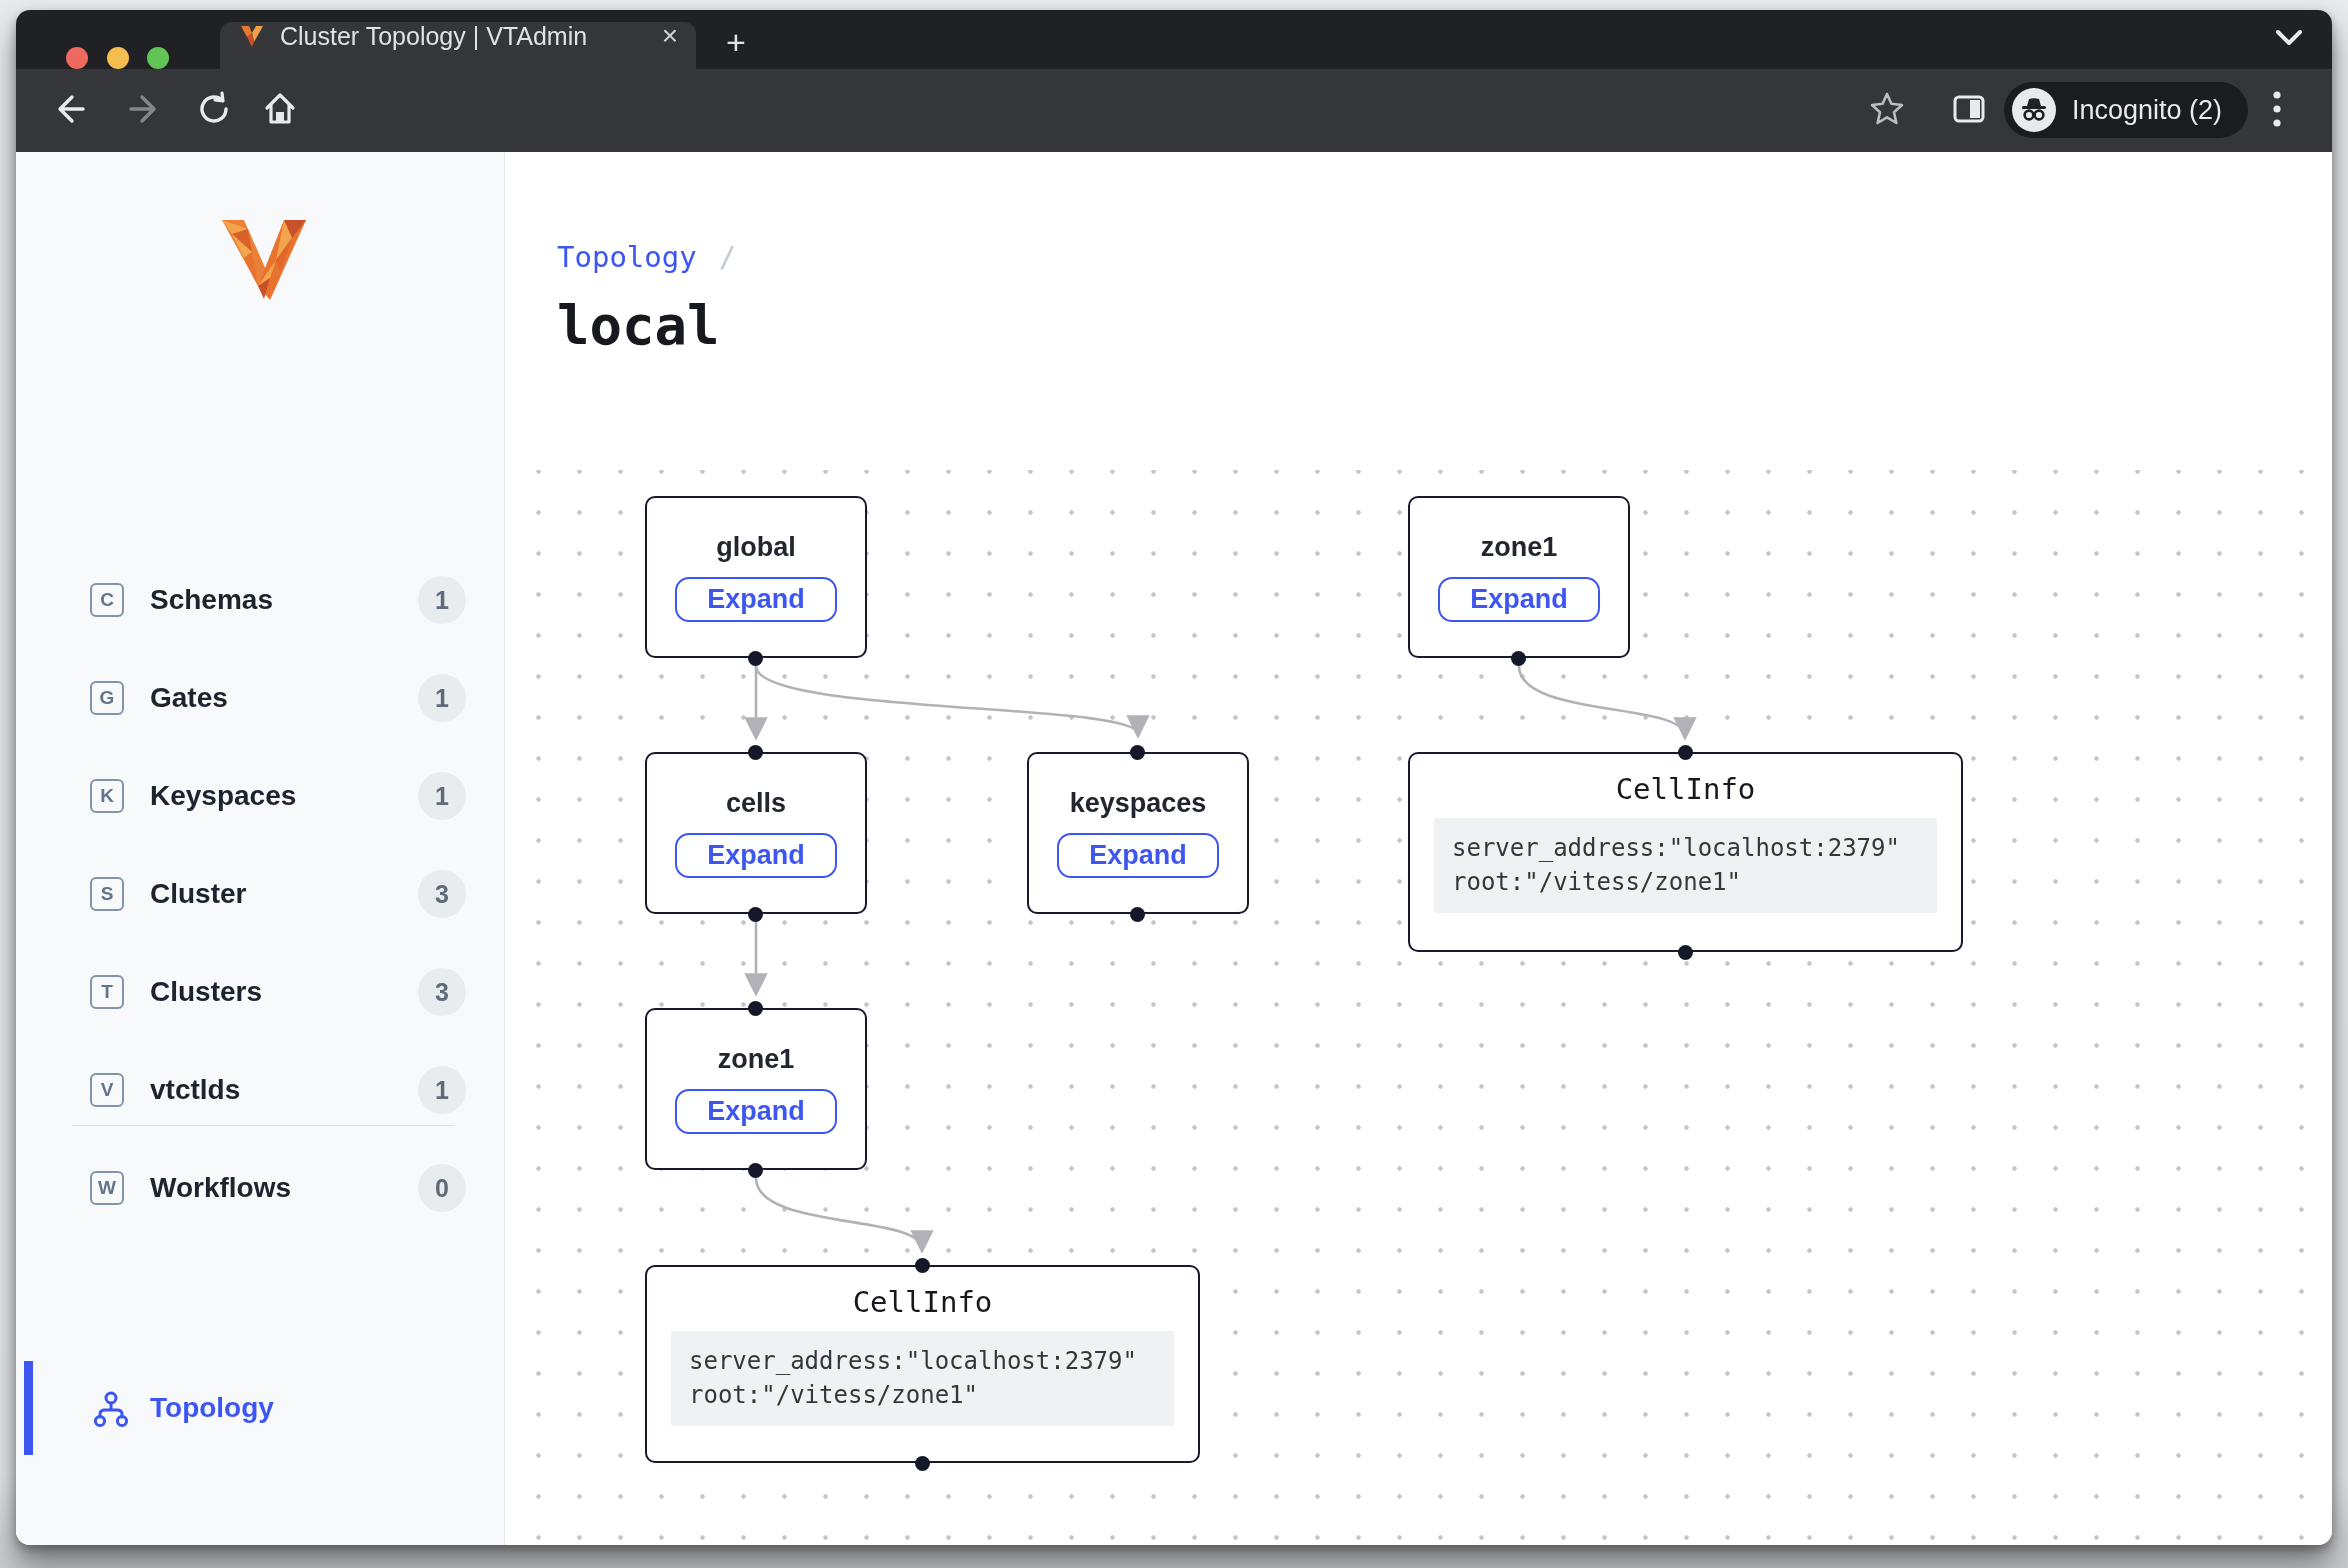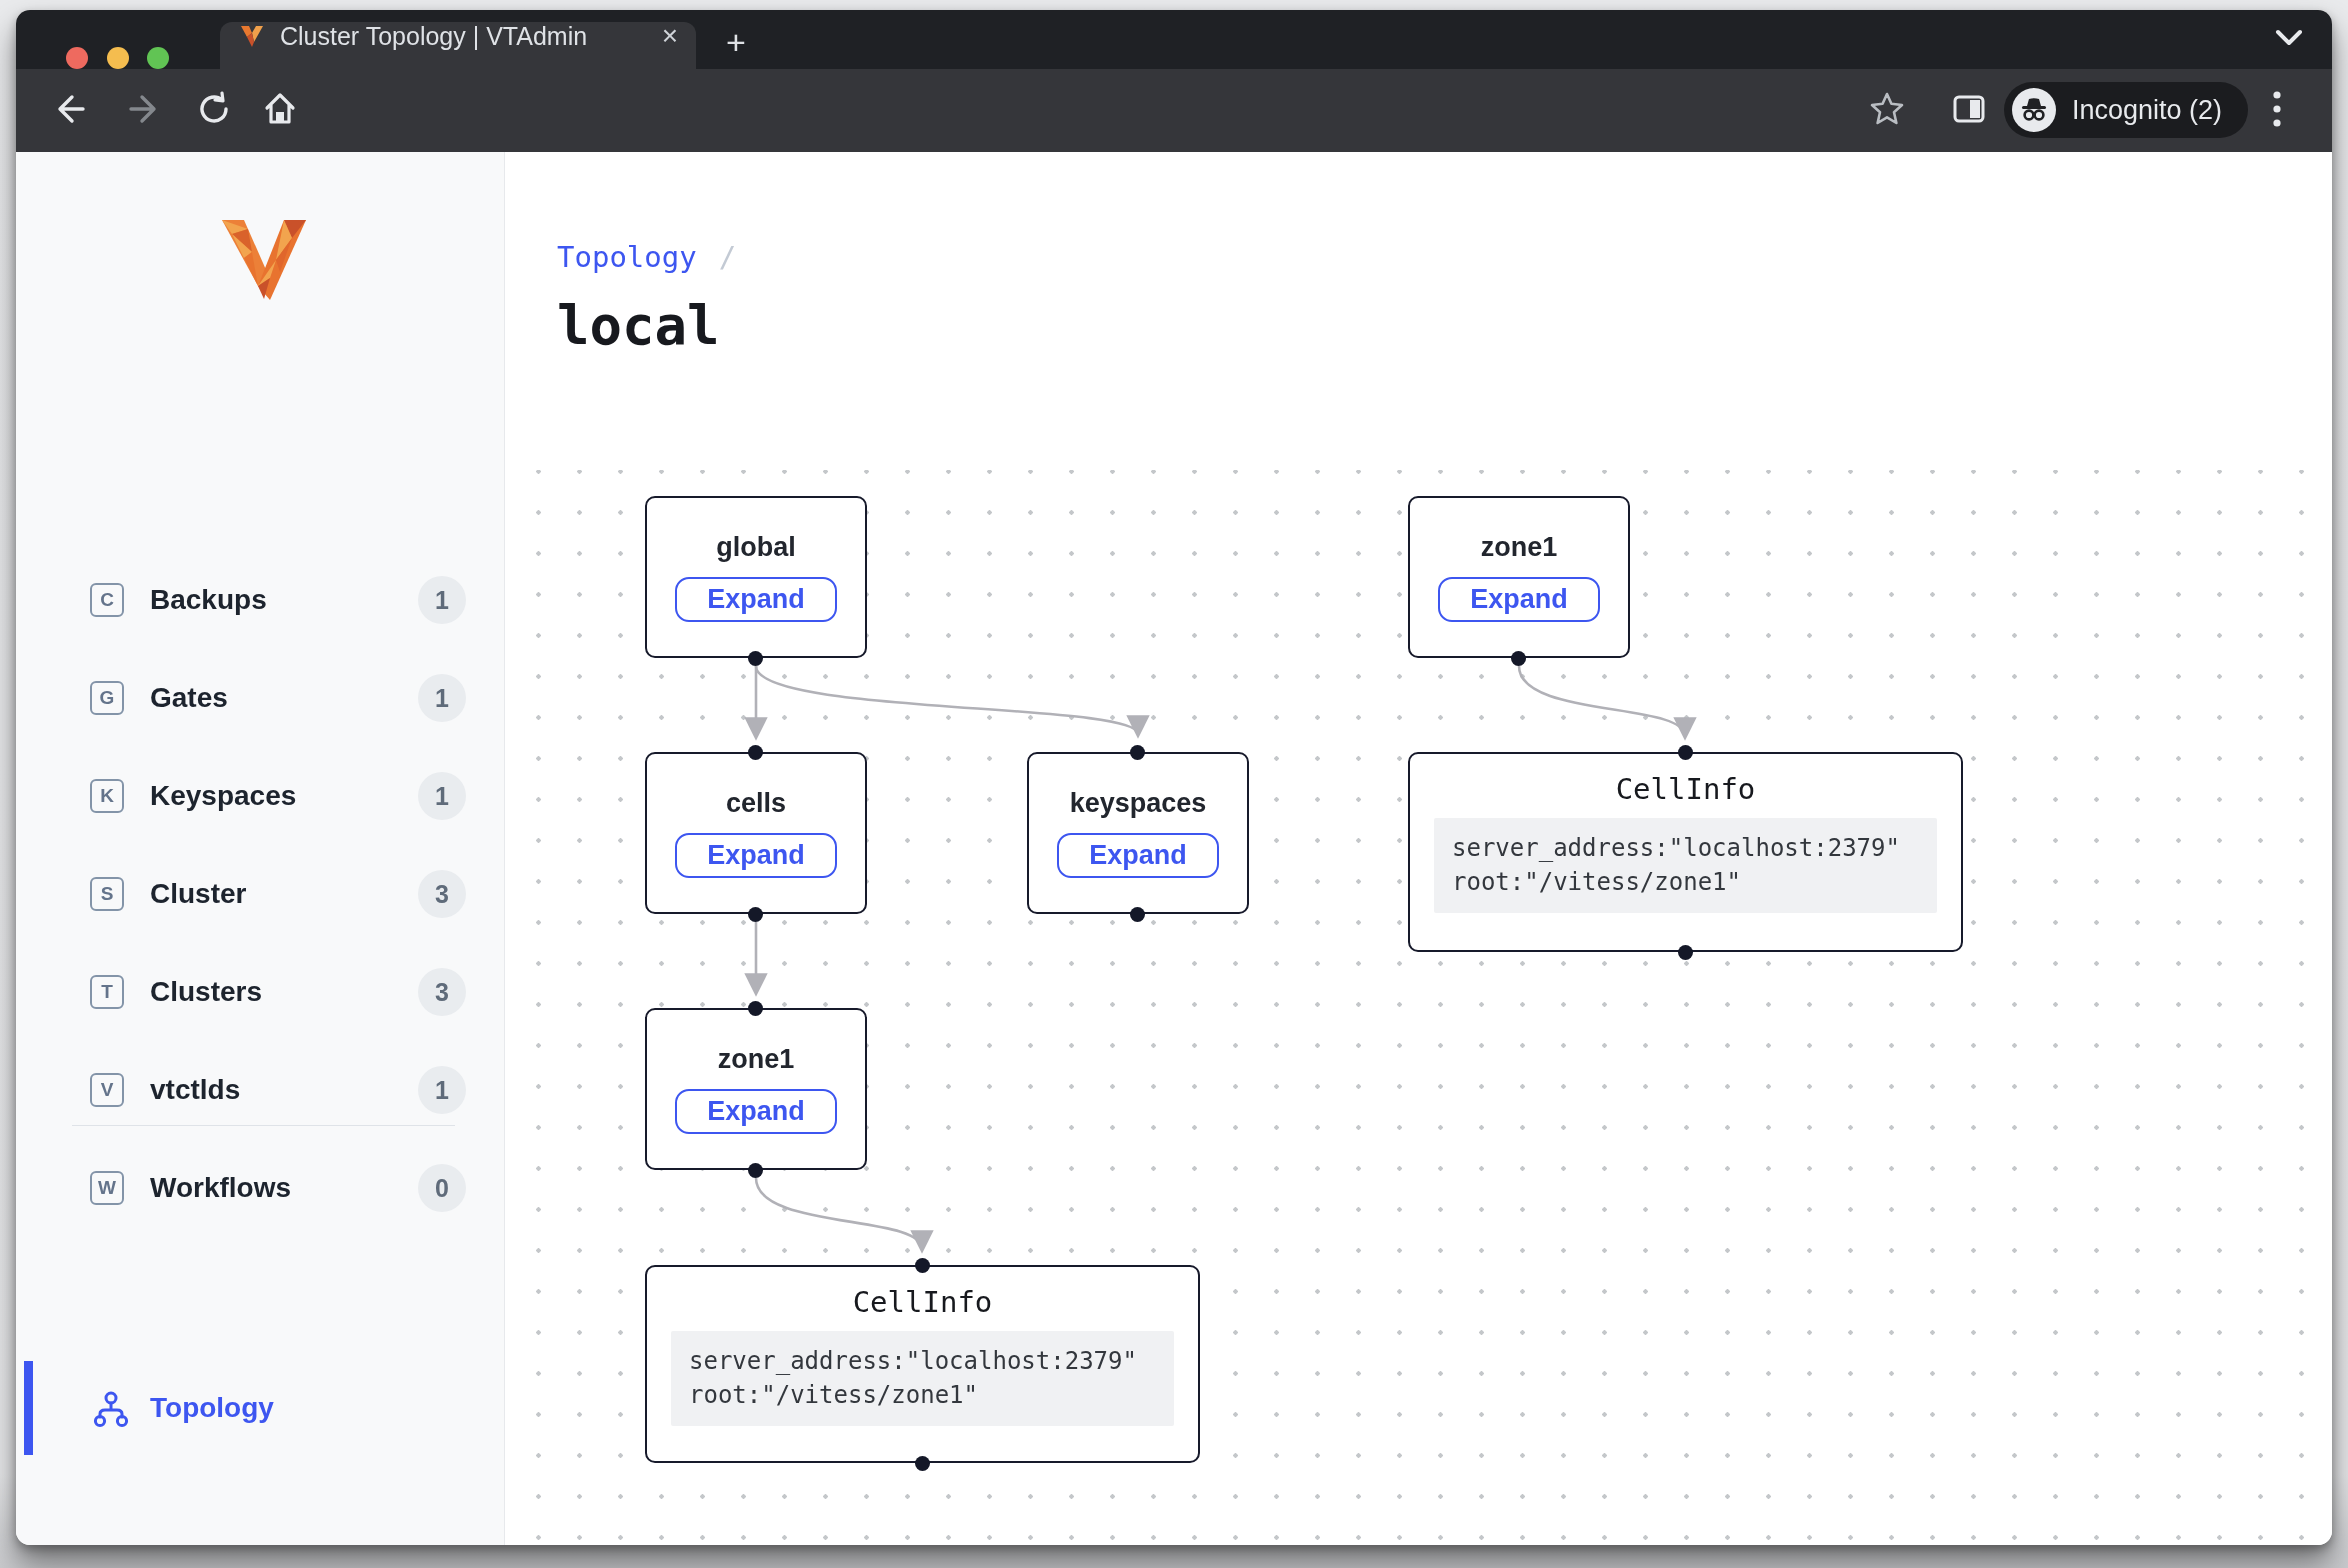--- a/index.html
+++ b/index.html
@@ -212,21 +212,21 @@
           <polygon points="62,0 84,0 70,18" fill="#c9512a"></polygon>
           <polygon points="62,0 70,18 54,40" fill="#f2a44e"></polygon>
           <polygon points="54,40 70,18 58,52" fill="#e0662c"></polygon>
           <polygon points="36,66 54,40 48,58" fill="#f2a44e"></polygon>
           <polygon points="42,79 48,58 36,66" fill="#c9512a"></polygon>
         </svg>
       </span>
 
       <div class="nav-row" style="top:416px;">
         <span class="nav-letter">C</span>
-        <span class="nav-label">Backups</span>
+        <span class="nav-label">Schemas</span>
         <span class="nav-badge">1</span>
       </div>
       <div class="nav-row" style="top:514px;">
         <span class="nav-letter">G</span>
         <span class="nav-label">Gates</span>
         <span class="nav-badge">1</span>
       </div>
       <div class="nav-row" style="top:612px;">
         <span class="nav-letter">K</span>
         <span class="nav-label">Keyspaces</span>

